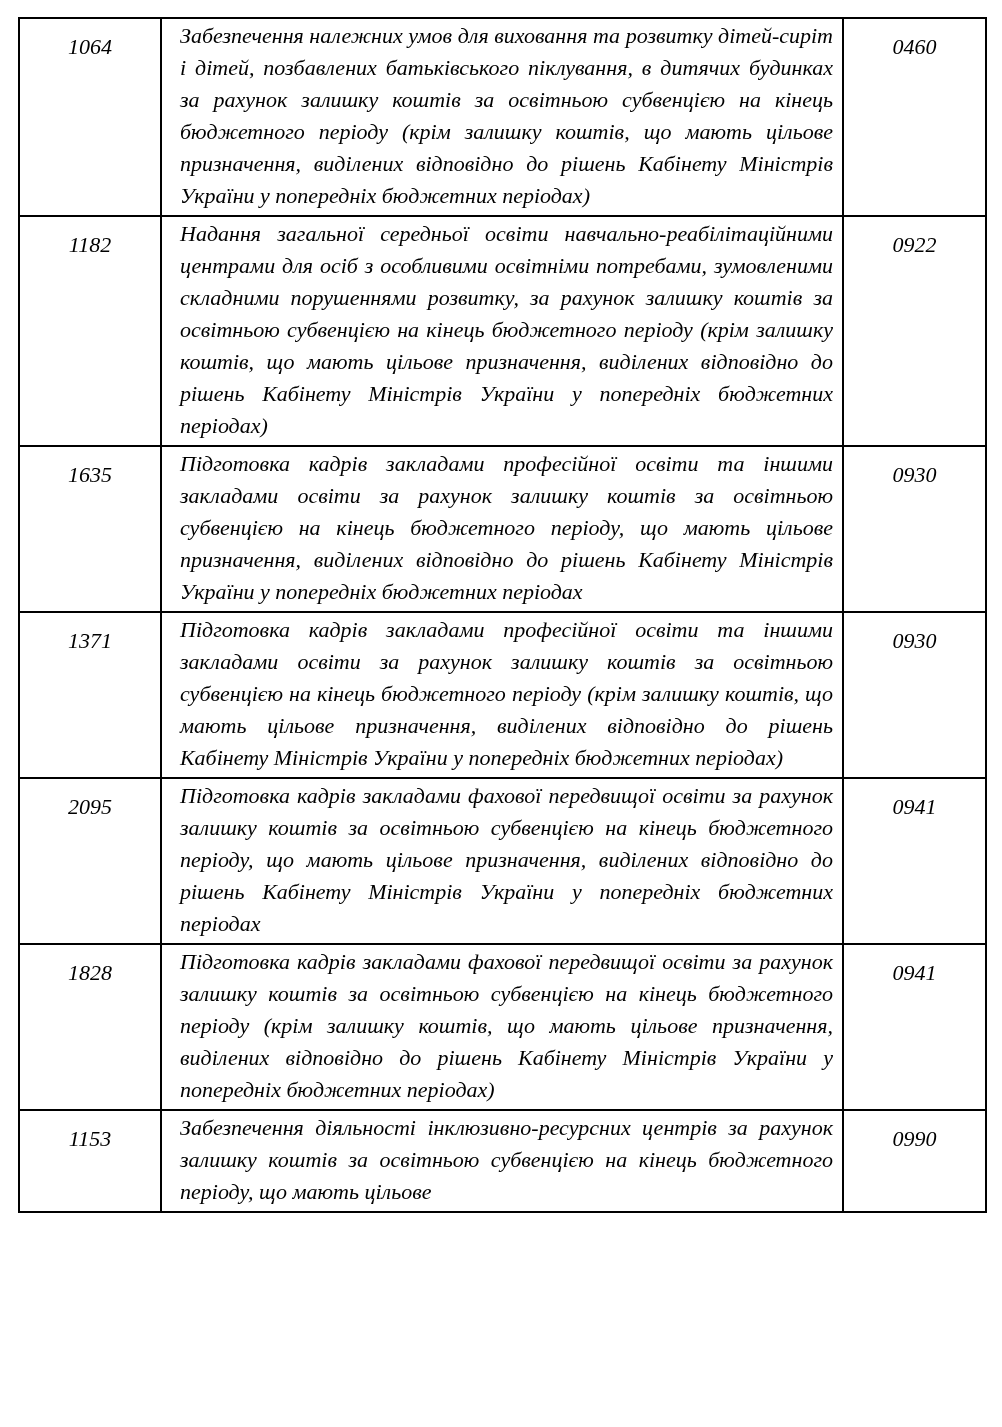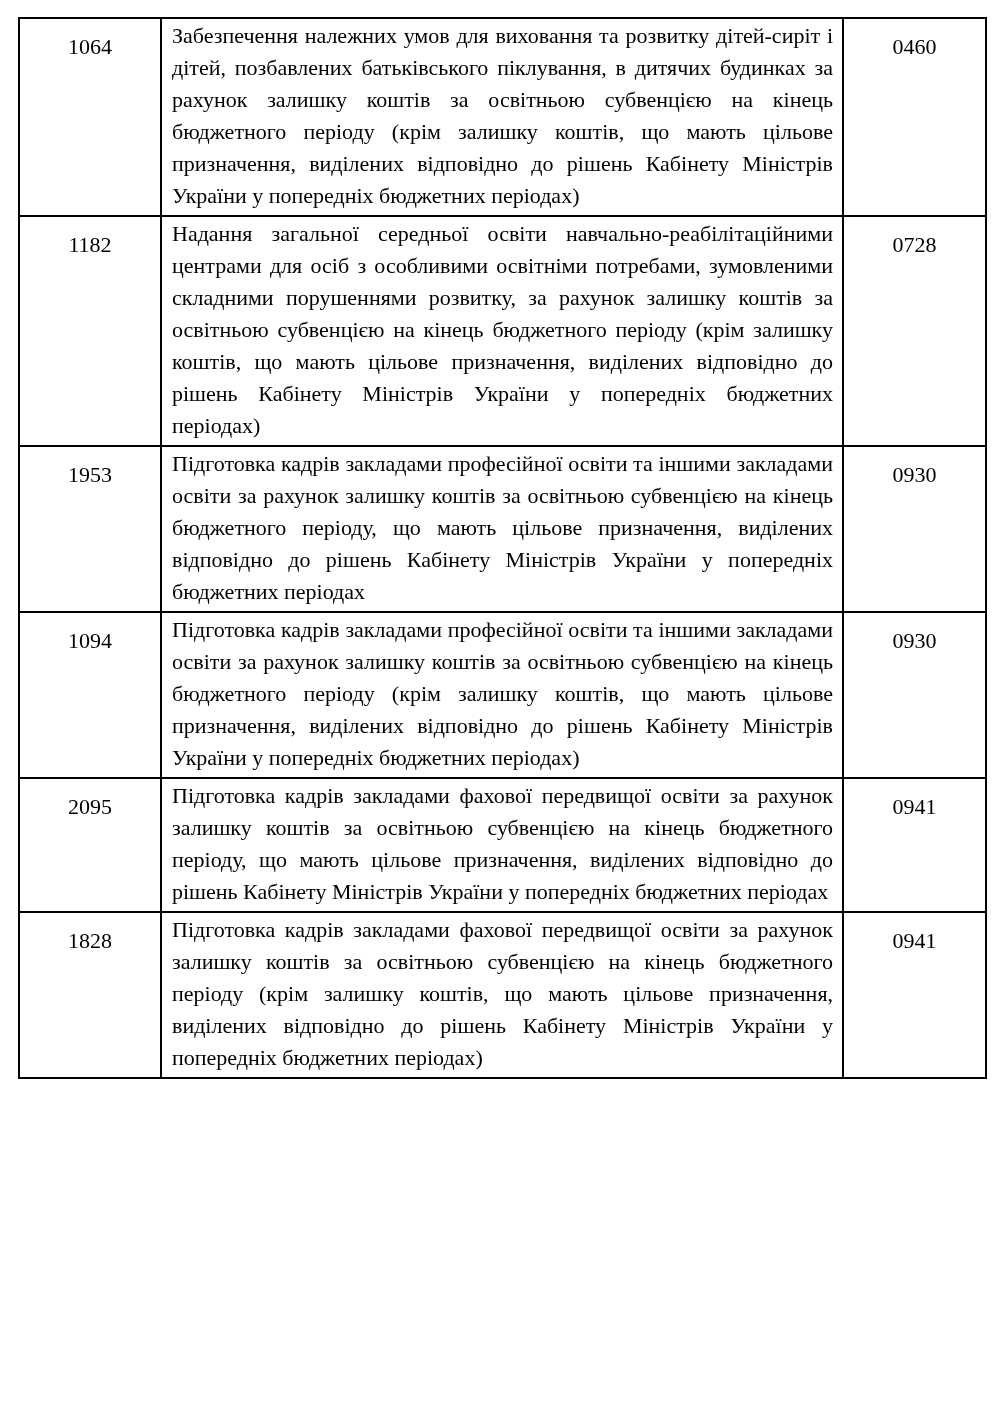--- a/index.html
+++ b/index.html
@@ -8,20 +8,21 @@
     background: #ffffff;
   }
   .page {
     position: relative;
     width: 1002px;
     height: 1427px;
     background: #ffffff;
     overflow: hidden;
     color: #000000;
     font-family: "Liberation Serif", "DejaVu Serif", serif;
+    font-style: italic;
   }
   table.doc-table {
     position: absolute;
     left: 18px;
     top: 17px;
     width: 967px;
     border-collapse: collapse;
     table-layout: fixed;
   }
   table.doc-table td {
@@ -36,21 +37,21 @@
     text-align: center;
     font-size: 22px;
     line-height: 28px;
     padding: 14px 2px 2px 2px;
   }
   td.desc-cell {
     text-align: justify;
     text-justify: inter-word;
     font-size: 22px;
     line-height: 32px;
-    padding: 1px 9px 3px 10px;
+    padding: 1px 9px 3px 18px;
     margin-top: 48px;
   }
 </style>
 </head>
 <body>
 
 <div class="page">
   <table class="doc-table">
     <colgroup>
       <col class="col-program-code">
@@ -59,37 +60,42 @@
     </colgroup>
     <tbody>
         <tr>
           <td class="code-cell">1064</td>
           <td class="desc-cell">Забезпечення належних умов для виховання та розвитку дітей-сиріт і дітей, позбавлених батьківського піклування, в дитячих будинках за рахунок залишку коштів за освітньою субвенцією на кінець бюджетного періоду (крім залишку коштів, що мають цільове призначення, виділених відповідно до рішень Кабінету Міністрів України у попередніх бюджетних періодах)</td>
           <td class="code-cell">0460</td>
         </tr>
         <tr>
           <td class="code-cell">1182</td>
           <td class="desc-cell">Надання загальної середньої освіти навчально-реабілітаційними центрами для осіб з особливими освітніми потребами, зумовленими складними порушеннями розвитку, за рахунок залишку коштів за освітньою субвенцією на кінець бюджетного періоду (крім залишку коштів, що мають цільове призначення, виділених відповідно до рішень Кабінету Міністрів України у попередніх бюджетних періодах)</td>
-          <td class="code-cell">0728</td>
+          <td class="code-cell">0922</td>
         </tr>
         <tr>
-          <td class="code-cell">1953</td>
+          <td class="code-cell">1635</td>
           <td class="desc-cell">Підготовка кадрів закладами професійної освіти та іншими закладами освіти за рахунок залишку коштів за освітньою субвенцією на кінець бюджетного періоду, що мають цільове призначення, виділених відповідно до рішень Кабінету Міністрів України у попередніх бюджетних періодах</td>
           <td class="code-cell">0930</td>
         </tr>
         <tr>
-          <td class="code-cell">1094</td>
+          <td class="code-cell">1371</td>
           <td class="desc-cell">Підготовка кадрів закладами професійної освіти та іншими закладами освіти за рахунок залишку коштів за освітньою субвенцією на кінець бюджетного періоду (крім залишку коштів, що мають цільове призначення, виділених відповідно до рішень Кабінету Міністрів України у попередніх бюджетних періодах)</td>
           <td class="code-cell">0930</td>
         </tr>
         <tr>
           <td class="code-cell">2095</td>
           <td class="desc-cell">Підготовка кадрів закладами фахової передвищої освіти за рахунок залишку коштів за освітньою субвенцією на кінець бюджетного періоду, що мають цільове призначення, виділених відповідно до рішень Кабінету Міністрів України у попередніх бюджетних періодах</td>
           <td class="code-cell">0941</td>
         </tr>
         <tr>
           <td class="code-cell">1828</td>
           <td class="desc-cell">Підготовка кадрів закладами фахової передвищої освіти за рахунок залишку коштів за освітньою субвенцією на кінець бюджетного періоду (крім залишку коштів, що мають цільове призначення, виділених відповідно до рішень Кабінету Міністрів України у попередніх бюджетних періодах)</td>
           <td class="code-cell">0941</td>
         </tr>
+        <tr>
+          <td class="code-cell">1153</td>
+          <td class="desc-cell">Забезпечення діяльності інклюзивно-ресурсних центрів за рахунок залишку коштів за освітньою субвенцією на кінець бюджетного періоду, що мають цільове</td>
+          <td class="code-cell">0990</td>
+        </tr>
       </tbody>
   </table>
 </div>
 
 </body></html>

